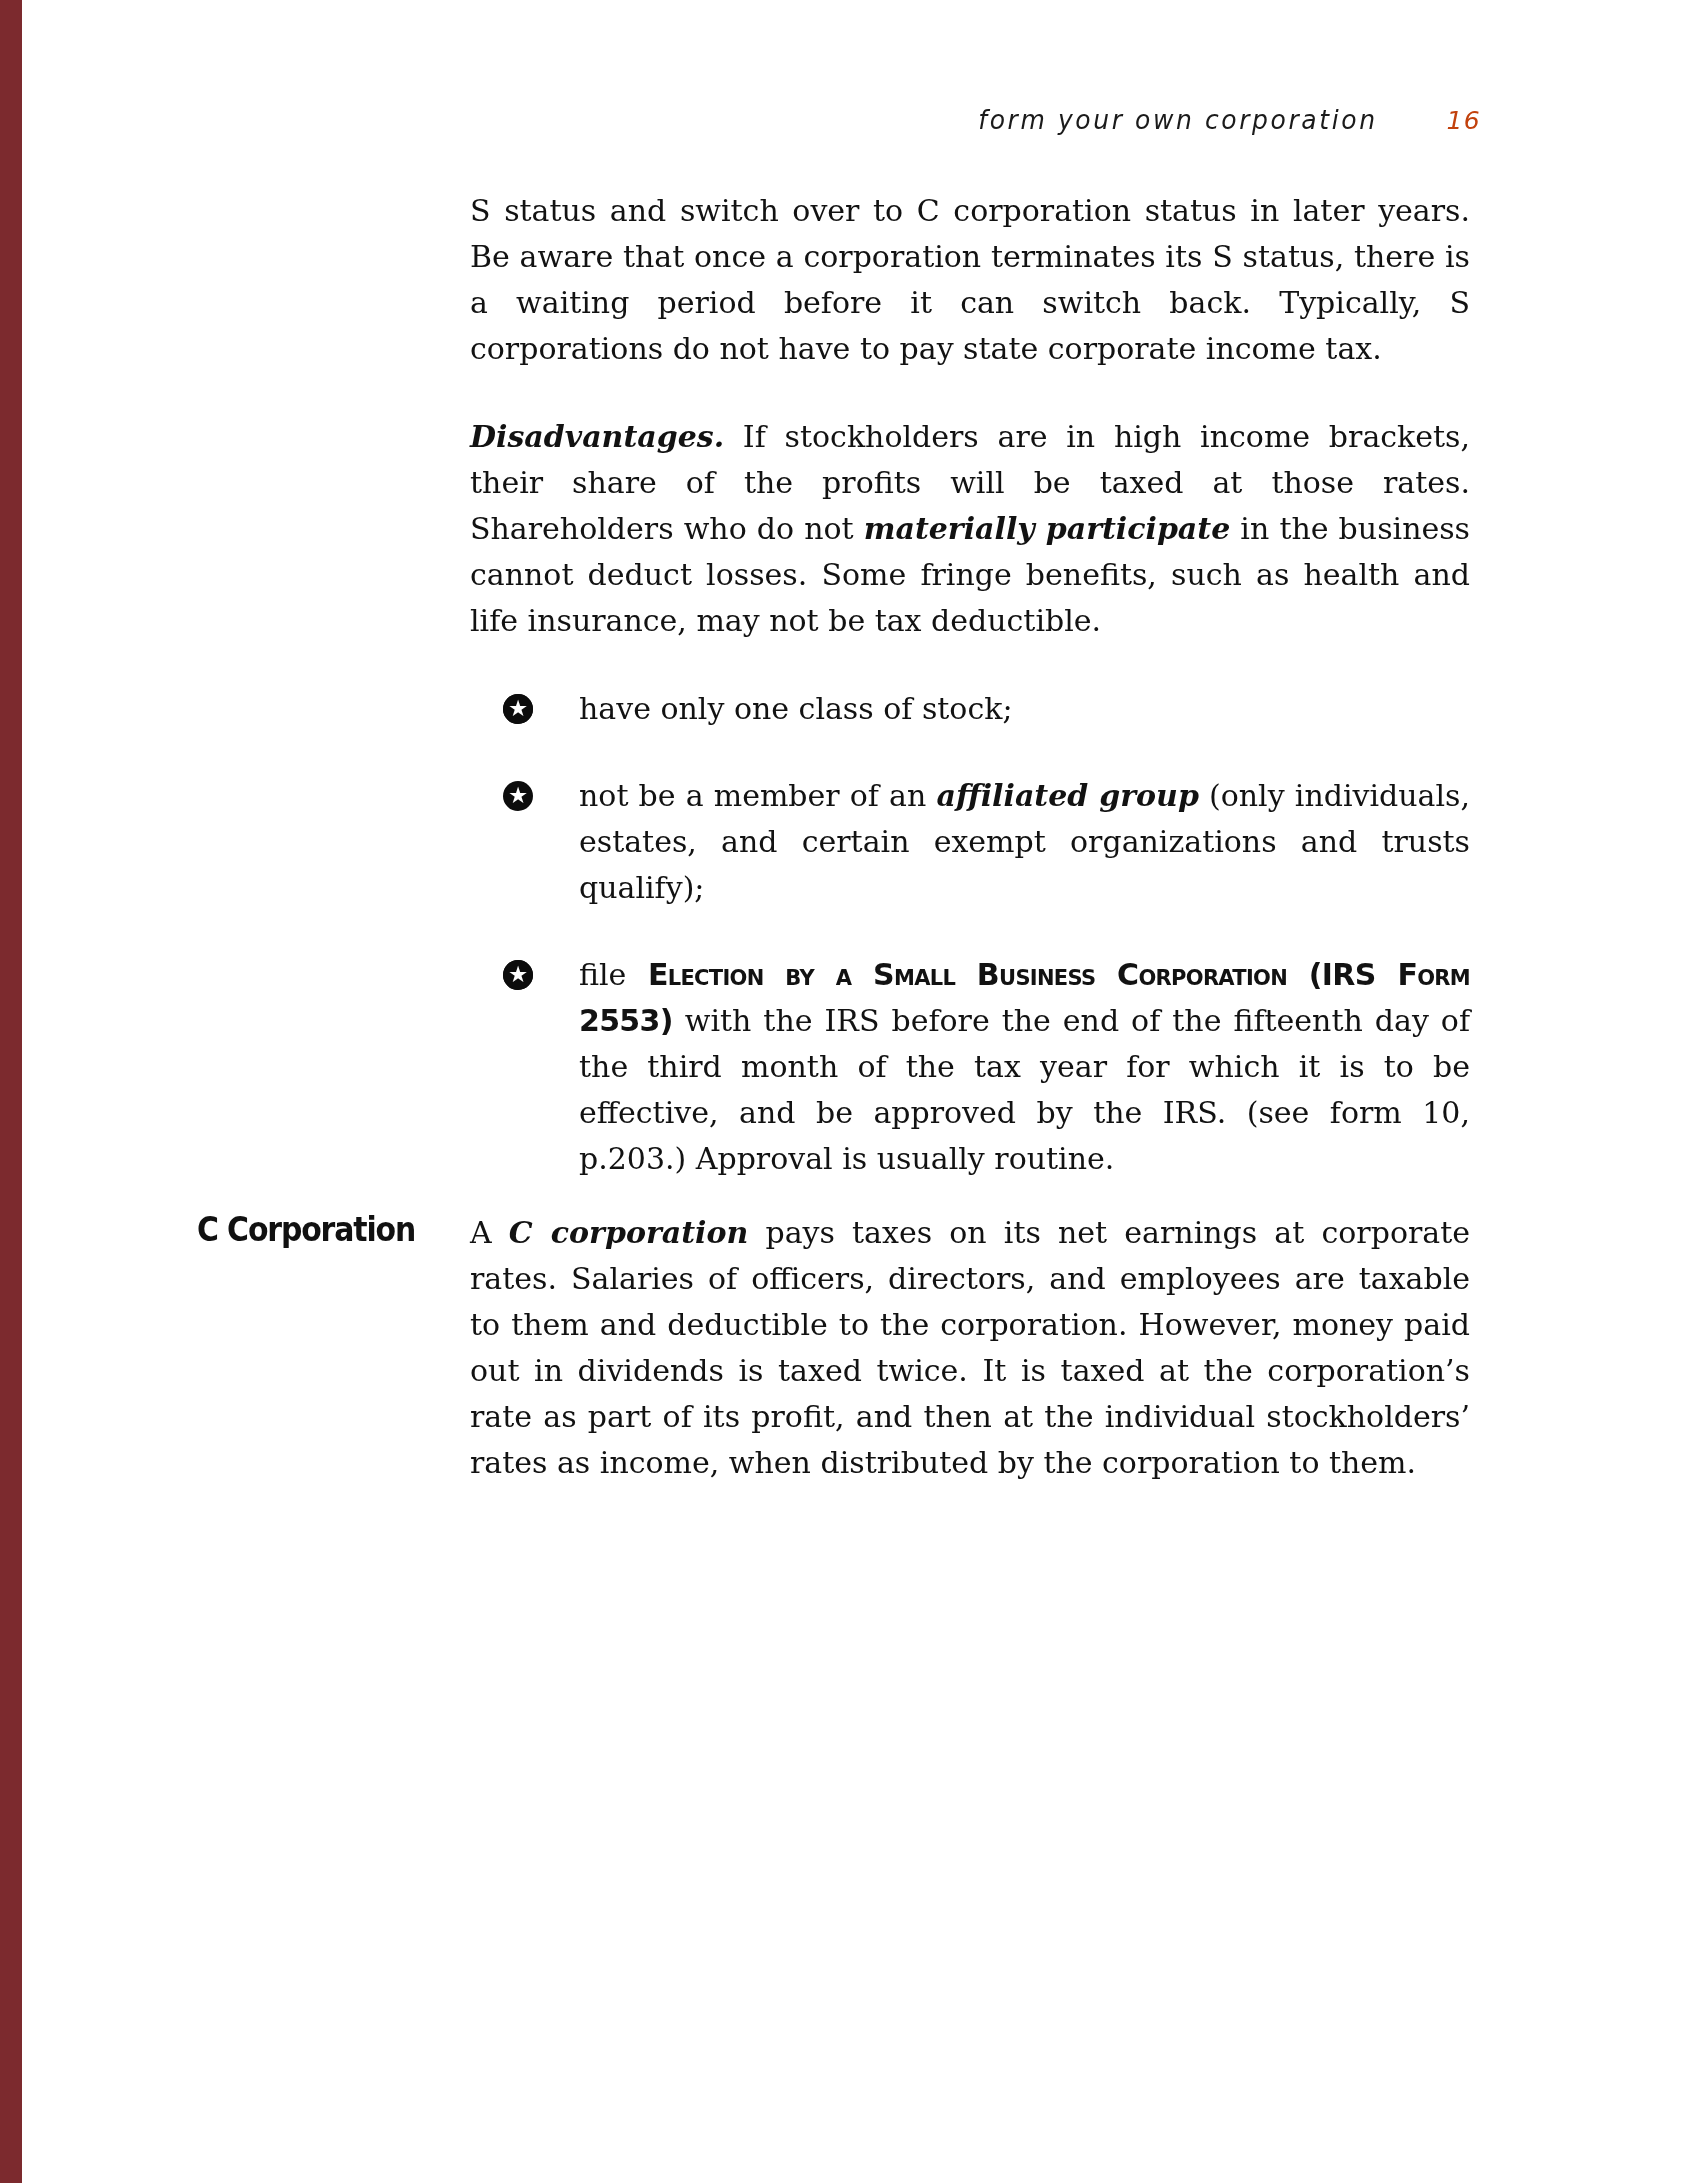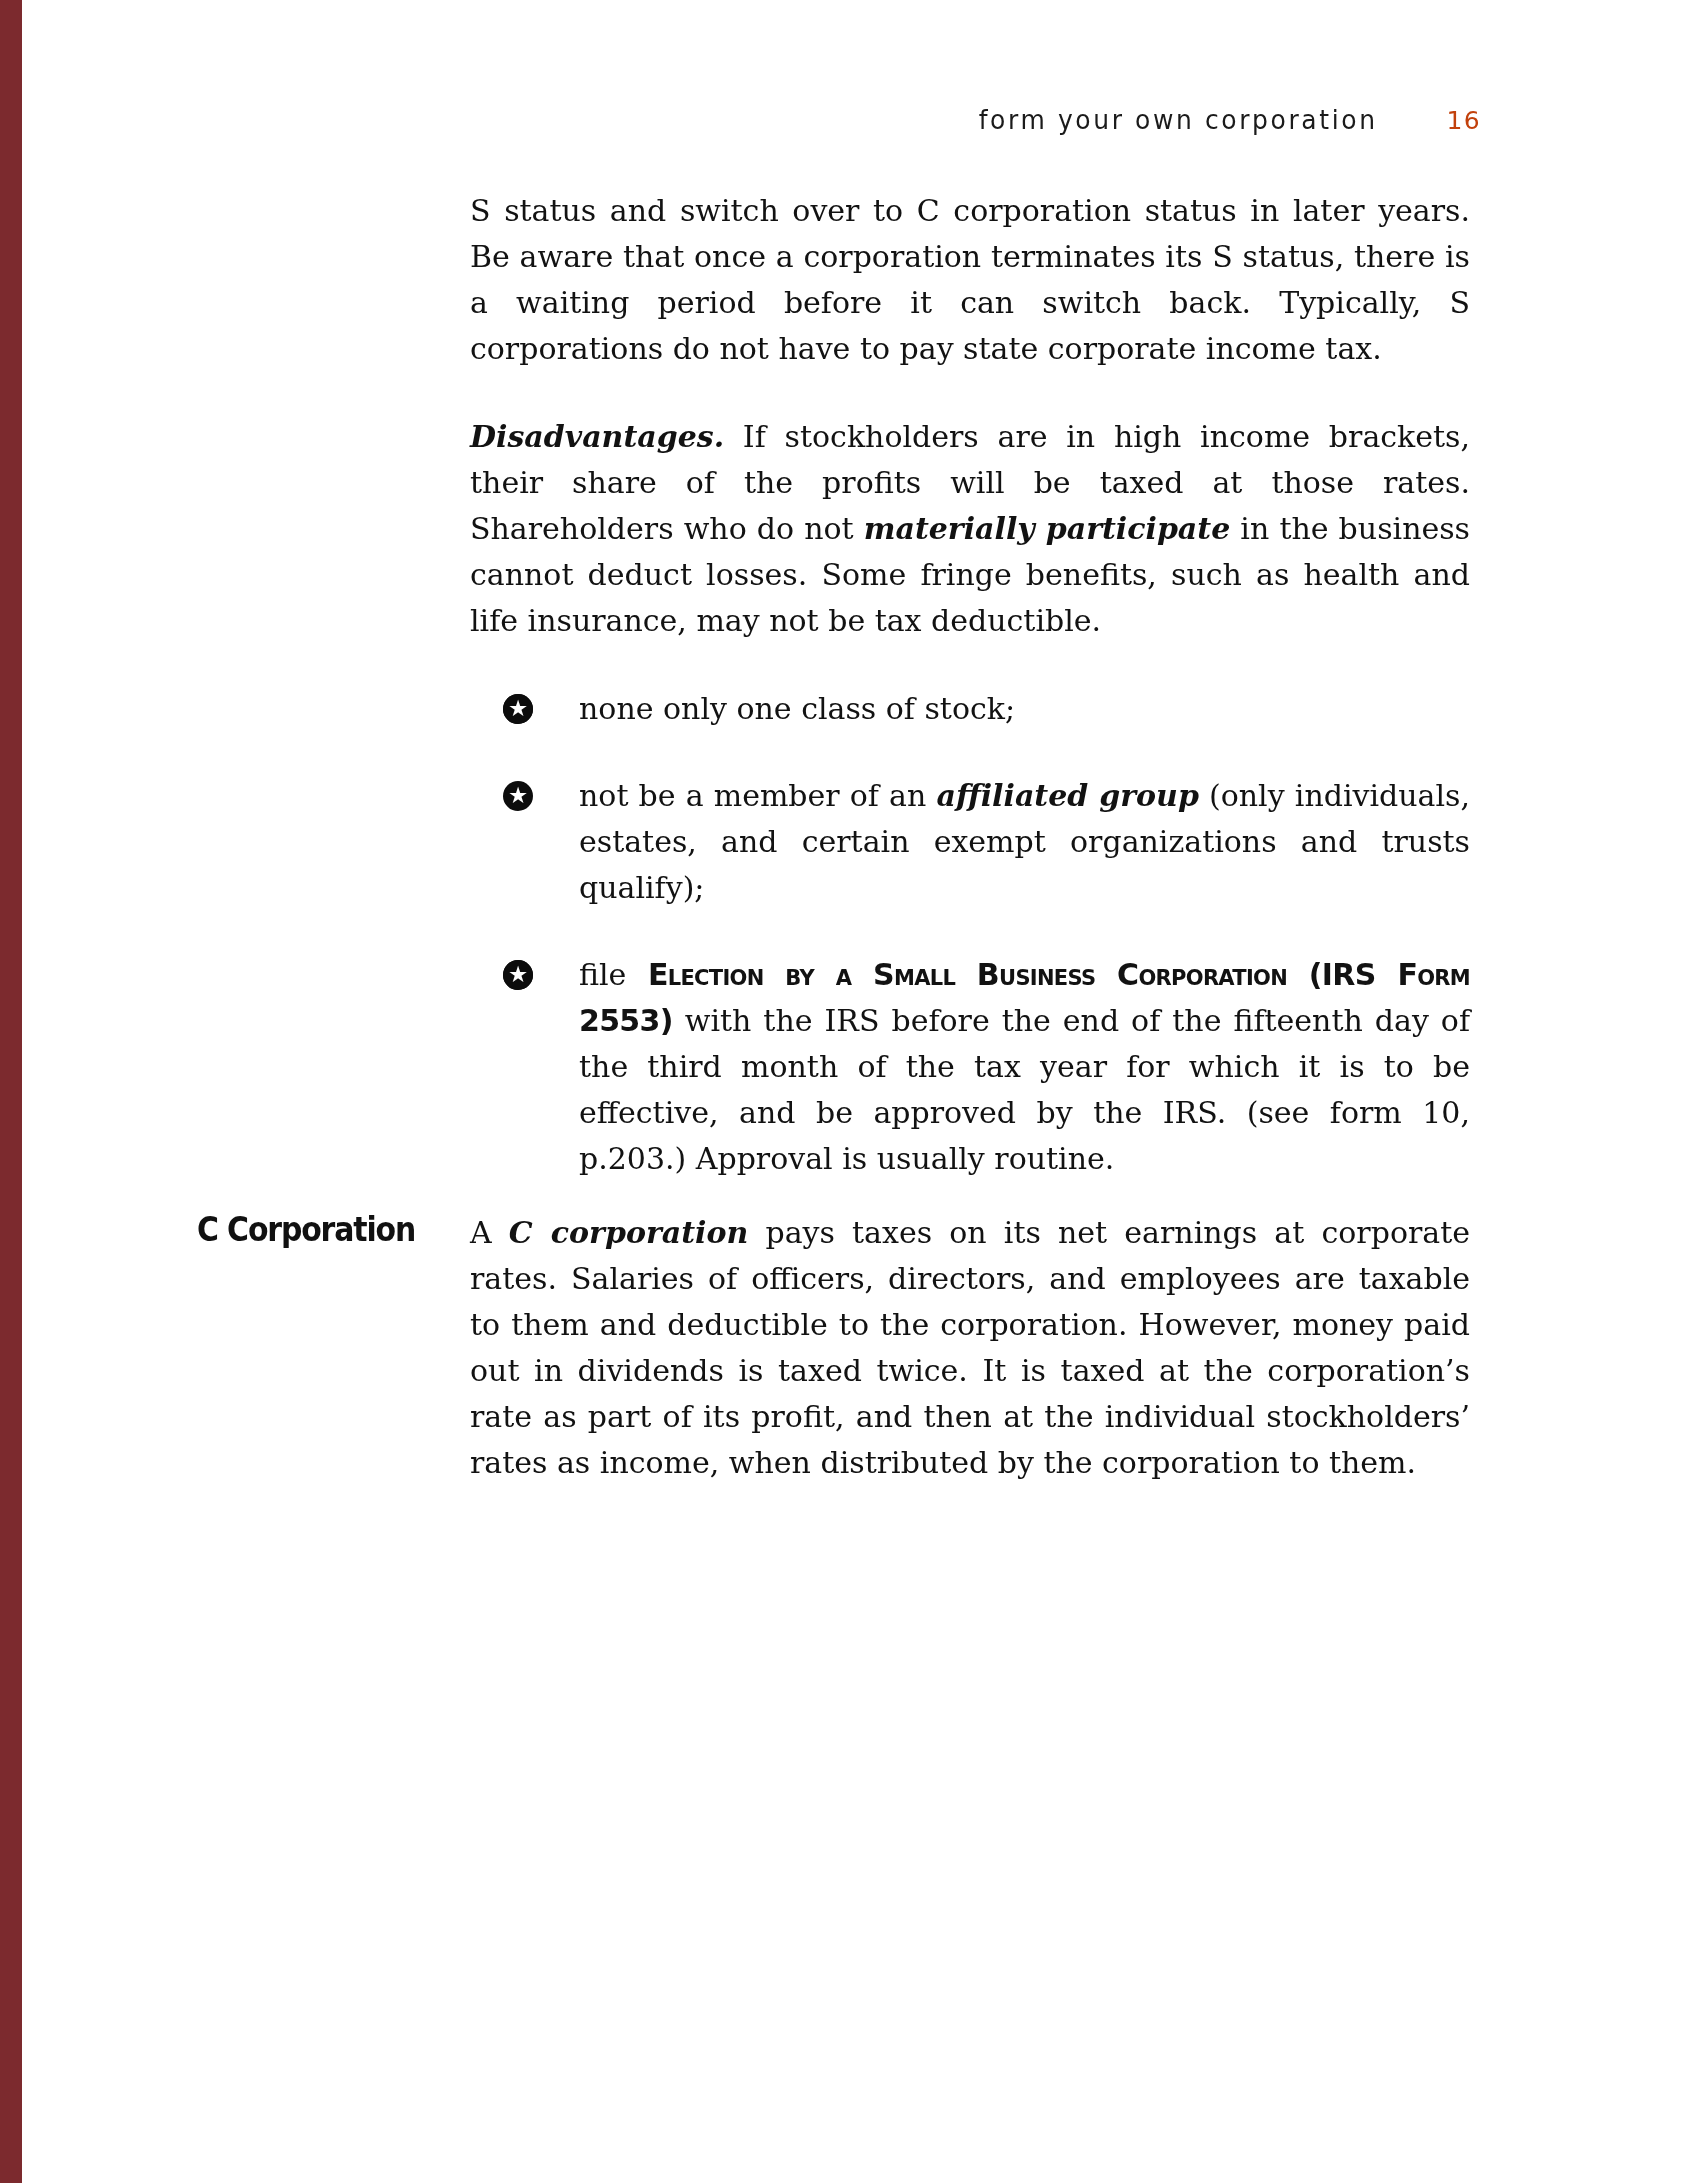--- a/index.html
+++ b/index.html
@@ -17,20 +17,21 @@
     left: 0; top: 0;
     width: 22px; height: 2183px;
   }
   .running-head {
     position: absolute;
     top: 106px;
     right: 206px;
     display: flex;
     align-items: flex-start;
     font-family: "DejaVu Sans", "Liberation Sans", sans-serif;
+    font-style: italic;
   }
   .running-head .head-title {
     font-size: 25px;
     letter-spacing: 2.6px;
     font-weight: normal;
     color: #1b1b1b;
     transform: scaleY(1.05);
   }
   .running-head .head-page {
     font-size: 25px;
@@ -128,21 +129,21 @@
     <p class="body-para"><span>S status and switch over to C corporation status in later years. Be aware that once a corporation terminates its S status, there is a waiting period before it can switch back. Typically, S corporations do not have to pay state corporate income tax.</span></p>
 
     <p class="body-para"><span class="lead-in">Disadvantages.</span><span> If stockholders are in high income brackets, their share of the profits will be taxed at those rates. Shareholders who do not </span><span class="it">materially participate</span><span> in the business cannot deduct losses. Some fringe benefits, such as health and life insurance, may not be tax deductible.</span></p>
 
 
     <ul class="req-list">
       <li>
         <span class="bullet" style="background: rgb(12, 12, 12); color: rgb(255, 255, 255);">★</span><span class="it"></span><span class="sc"></span><span></span>
       </li>
       <li>
-        <span class="bullet" style="background: rgb(12, 12, 12); color: rgb(255, 255, 255);">★</span><span>none only one class of stock;</span><span class="it"></span><span class="sc"></span><span></span>
+        <span class="bullet" style="background: rgb(12, 12, 12); color: rgb(255, 255, 255);">★</span><span>have only one class of stock;</span><span class="it"></span><span class="sc"></span><span></span>
       </li>
       <li>
         <span class="bullet" style="background: rgb(12, 12, 12); color: rgb(255, 255, 255);">★</span><span>not be a member of an </span><span class="it">affiliated group</span><span class="sc"></span><span> (only individuals, estates, and certain exempt organizations and trusts qualify);</span>
       </li>
       <li>
         <span class="bullet" style="background: rgb(12, 12, 12); color: rgb(255, 255, 255);">★</span><span class="it"></span><span class="sc"></span><span></span>
       </li>
       <li>
         <span class="bullet" style="background: rgb(12, 12, 12); color: rgb(255, 255, 255);">★</span><span>file </span><span class="it"></span><span class="sc">Election by a Small Business Corporation (IRS Form 2553)</span><span> with the IRS before the end of the fifteenth day of the third month of the tax year for which it is to be effective, and be approved by the IRS. (see form 10, p.203.) Approval is usually routine.</span>
       </li>

